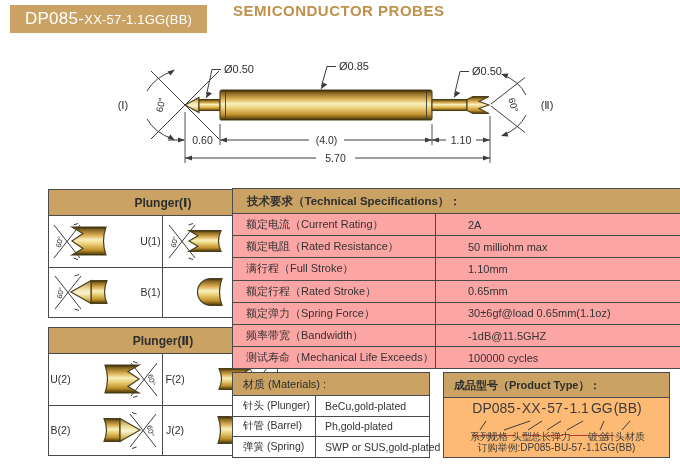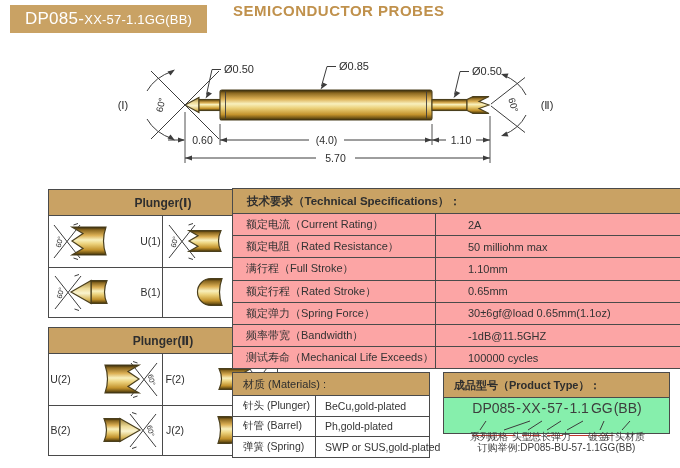--- a/index.html
+++ b/index.html
@@ -51,22 +51,22 @@
   
   .mat{position:absolute;left:232px;top:372px;width:198px;border:1.5px solid #4a4a4a;box-sizing:border-box;background:#fff;}
   .mat-head{height:22px;background:#c9a264;display:flex;align-items:center;padding-left:10px;
             font-weight:normal;font-size:11px;color:#2e2e2e;border-bottom:1.5px solid #4a4a4a;}
   .mat-row{display:grid;grid-template-columns:82px 1fr;height:19.6px;border-bottom:1.5px solid #4a4a4a;font-size:10.5px;}
   .mat-row:last-child{border-bottom:none;}
   .mat-row>div{display:flex;align-items:center;padding-left:10px;white-space:nowrap;}
   .mat-row>div:last-child{border-left:1.5px solid #4a4a4a;padding-left:9px;}
 
   
-  .prod{position:absolute;left:443px;top:372px;width:227px;height:62px;border:1.5px solid #4a4a4a;
-        box-sizing:border-box;background:#86efac;}
+  .prod{position:absolute;left:443px;top:372px;width:227px;height:86px;border:1.5px solid #4a4a4a;
+        box-sizing:border-box;background:#fdba74;}
   .prod-head{height:24px;background:#c9a264;display:flex;align-items:center;padding-left:10px;
              font-weight:bold;font-size:11px;color:#2e2e2e;border-bottom:1.5px solid #4a4a4a;}
   .prod-body{position:relative;height:58px;}
   .pn{position:absolute;top:2px;left:0;width:100%;display:flex;justify-content:center;
       font-size:14px;color:#3d3d3d;white-space:nowrap;}
   .pn span{display:inline-block;line-height:1.15;padding-bottom:19px;}
   .pn .u{border-bottom:1.5px solid #c0392b;margin:0 1px;}
   .pn-slashes{position:absolute;top:22px;left:0;}
   .code-labels span{position:absolute;top:32px;font-size:10px;color:#3d3d3d;white-space:nowrap;}
   .order{position:absolute;top:43px;left:0;width:100%;text-align:center;font-size:10px;color:#3d3d3d;}

